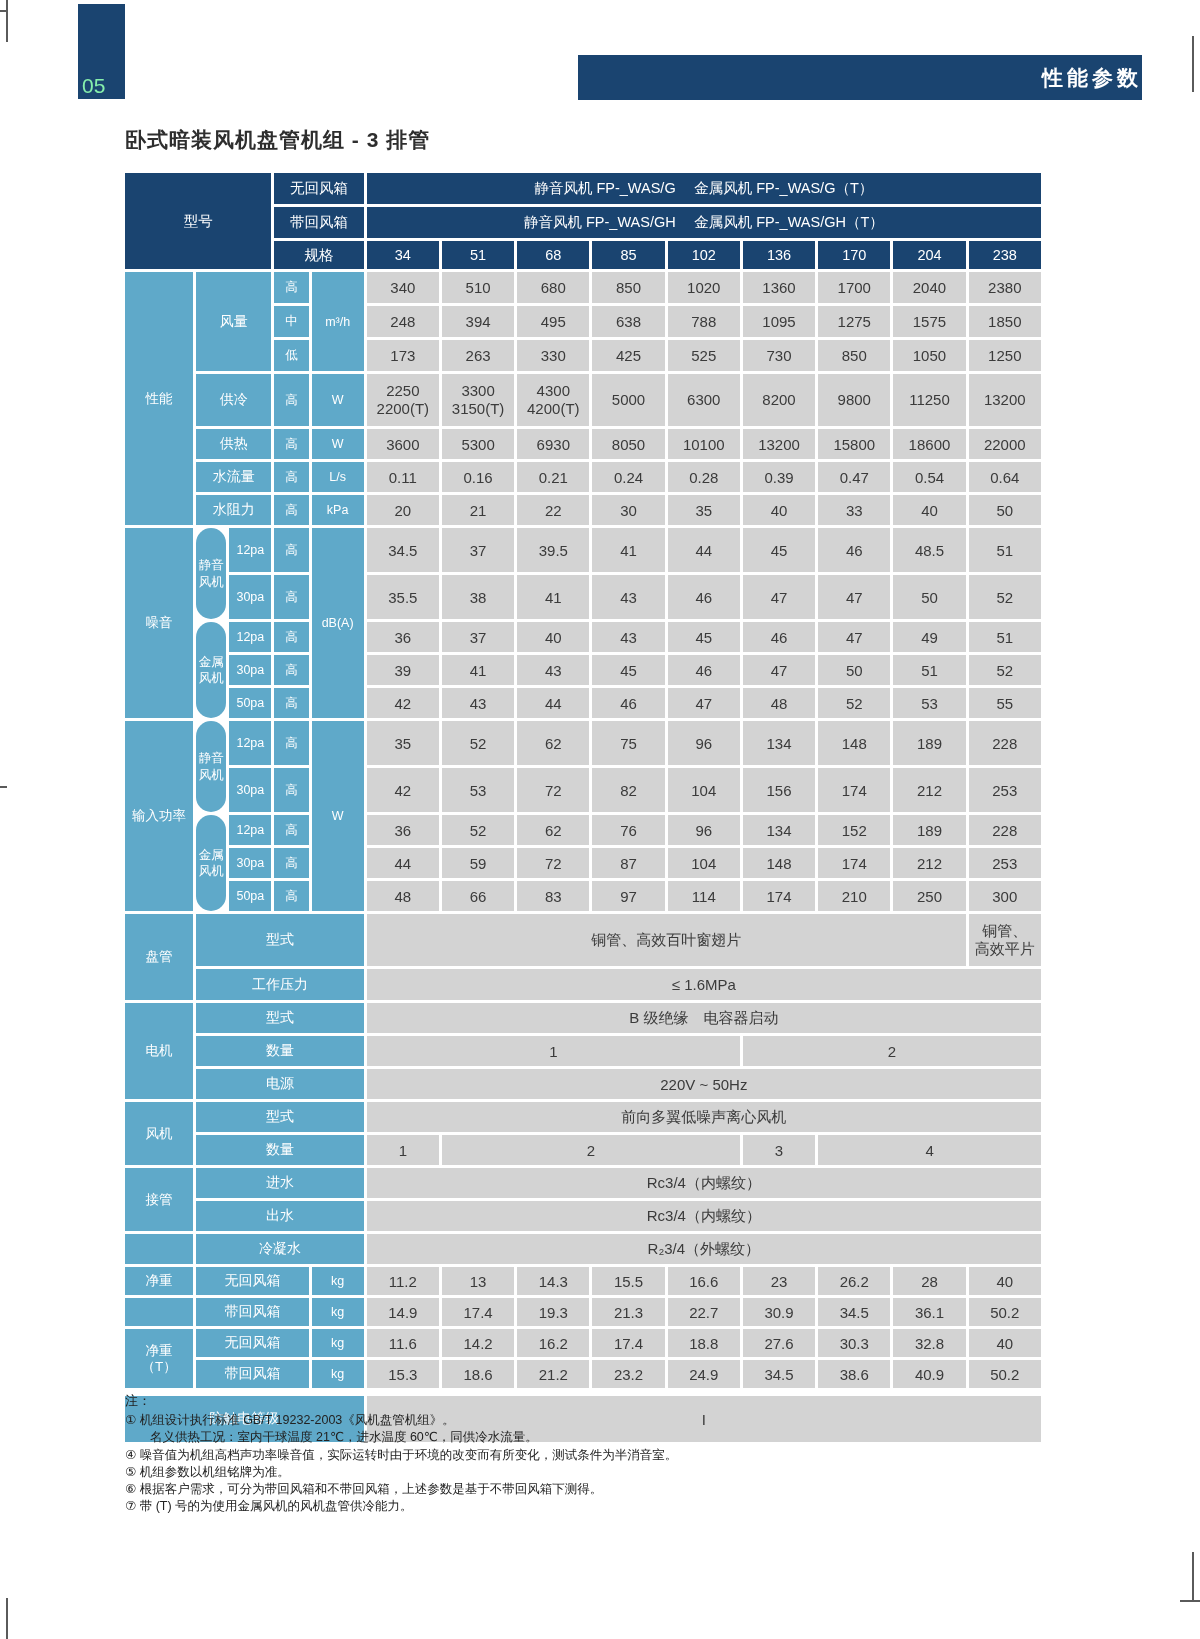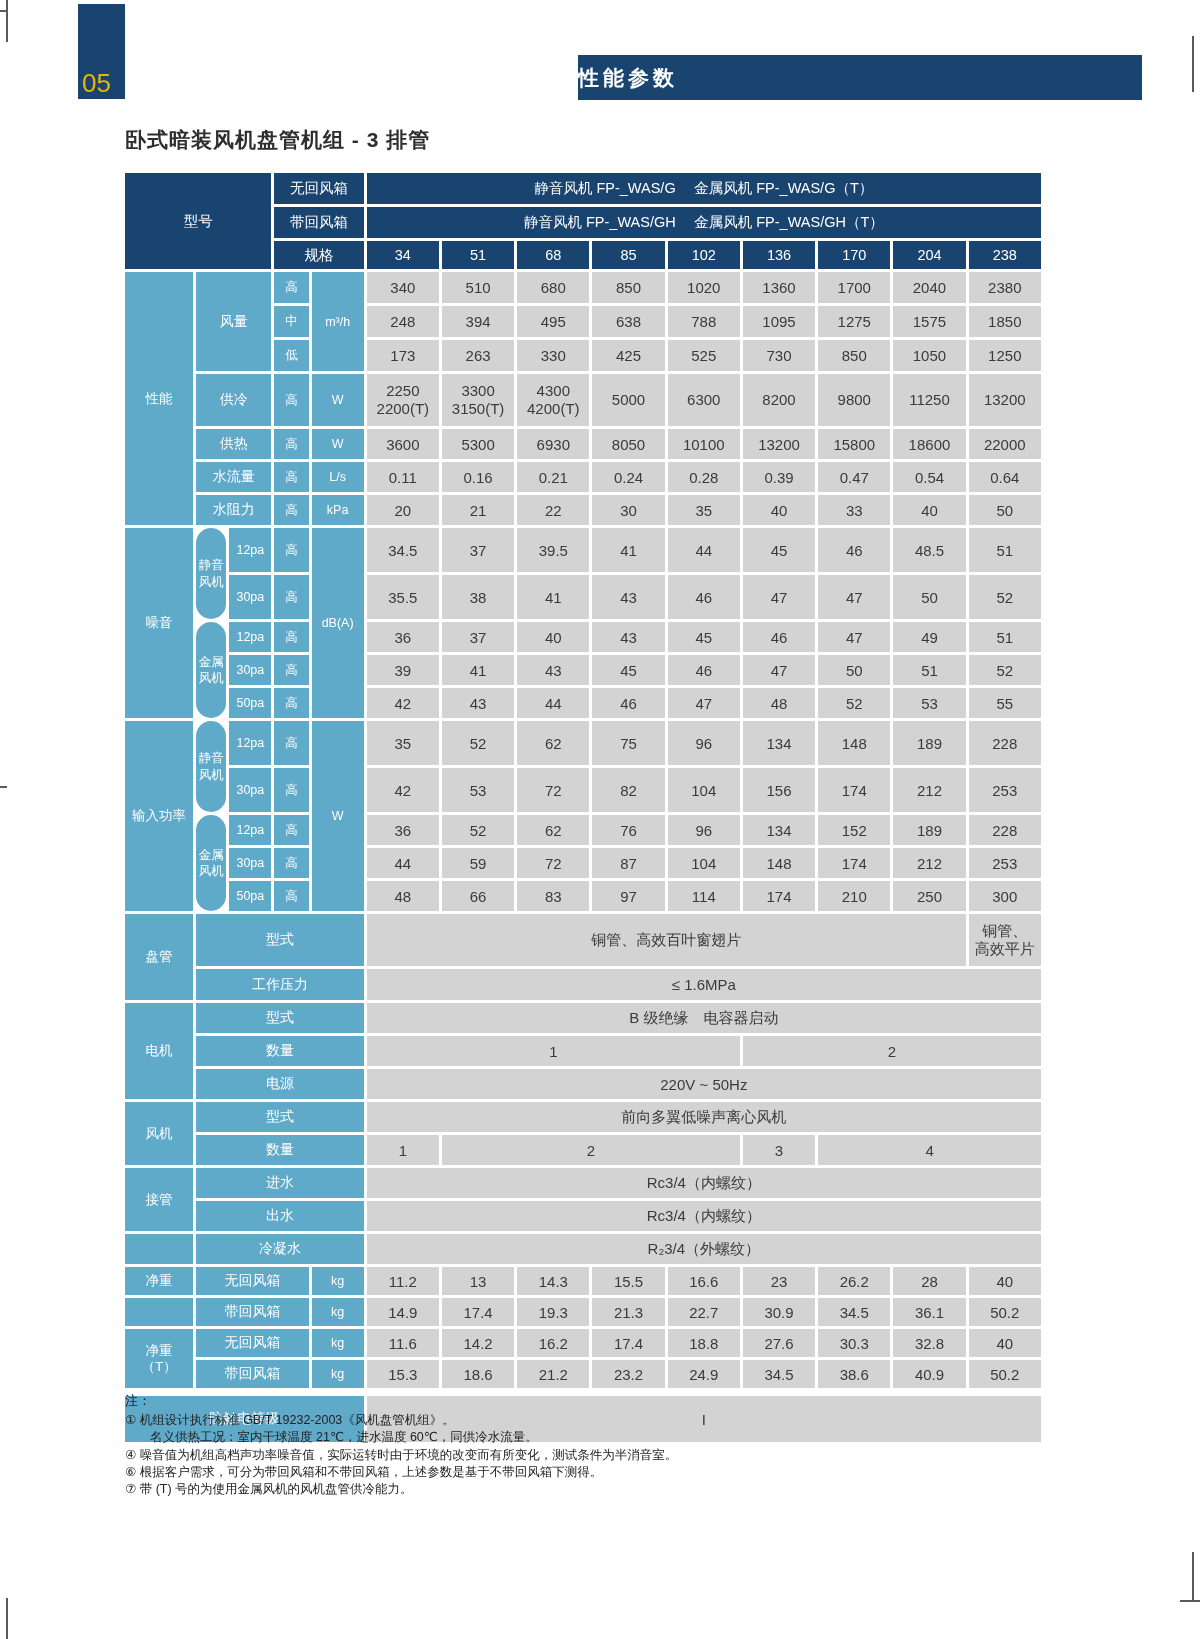--- a/index.html
+++ b/index.html
@@ -8,25 +8,25 @@
     font-family:"Liberation Sans","DejaVu Sans",sans-serif;
     -webkit-font-smoothing:antialiased;
   }
   
   .mark{position:absolute;background:#5a5a5a;}
   
   .pagetab{
     position:absolute;left:78px;top:4px;width:47px;height:95px;
     background:#1a4470;display:flex;align-items:flex-end;
   }
-  .pagetab span{color:#eab308;font-size:26px;line-height:1;padding:0 0 3px 4px;}
+  .pagetab span{color:#86efac;font-size:21px;line-height:1;padding:0 0 3px 4px;}
   
   .banner{
     position:absolute;left:578px;top:55px;width:564px;height:45px;
-    background:#1a4470;display:flex;align-items:center;justify-content:flex-start;
+    background:#1a4470;display:flex;align-items:center;justify-content:flex-end;
   }
   .banner span{color:#ffffff;font-size:21px;font-weight:bold;letter-spacing:4px;}
   
   .title{
     position:absolute;left:125px;top:126px;margin:0;
     font-size:21px;font-weight:bold;color:#2e2e2e;letter-spacing:1px;
   }
   
   table.spec{
     position:absolute;left:122px;top:170px;
@@ -481,15 +481,16 @@
     <td class="d" colspan="9">I</td>
   </tr>
 </tbody>
 </table>
 
 <div class="notes">
   <div class="ntitle">注：</div>
   <div class="nline">① 机组设计执行标准 GB/T 19232-2003《风机盘管机组》。</div>
   <div class="nline">　　名义供热工况：室内干球温度 21℃，进水温度 60℃，同供冷水流量。</div>
   <div class="nline">④ 噪音值为机组高档声功率噪音值，实际运转时由于环境的改变而有所变化，测试条件为半消音室。</div>
+  <div class="nline">⑤ 机组参数以机组铭牌为准。</div>
   <div class="nline">⑥ 根据客户需求，可分为带回风箱和不带回风箱，上述参数是基于不带回风箱下测得。</div>
   <div class="nline">⑦ 带 (T) 号的为使用金属风机的风机盘管供冷能力。</div>
 </div>
 
 </body></html>

